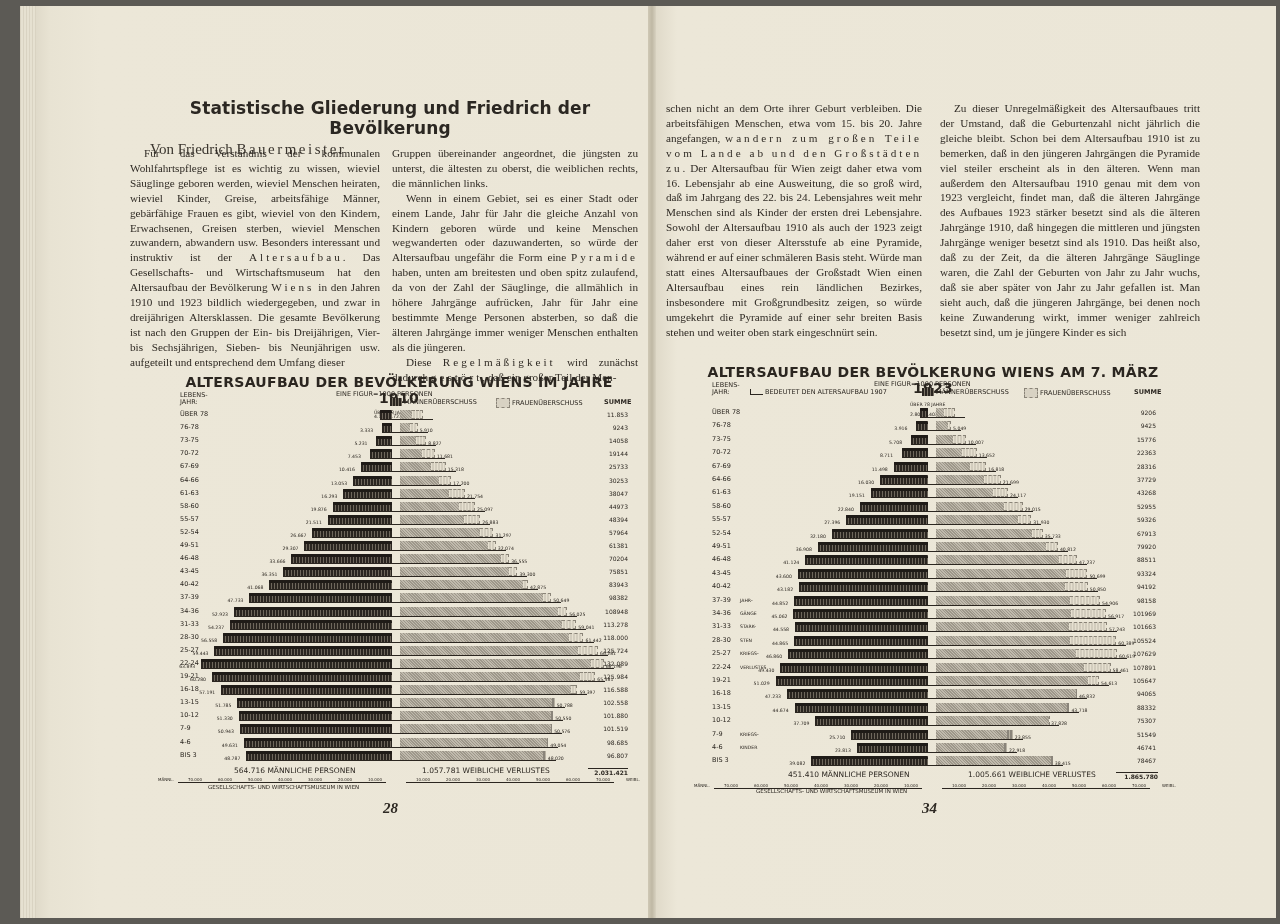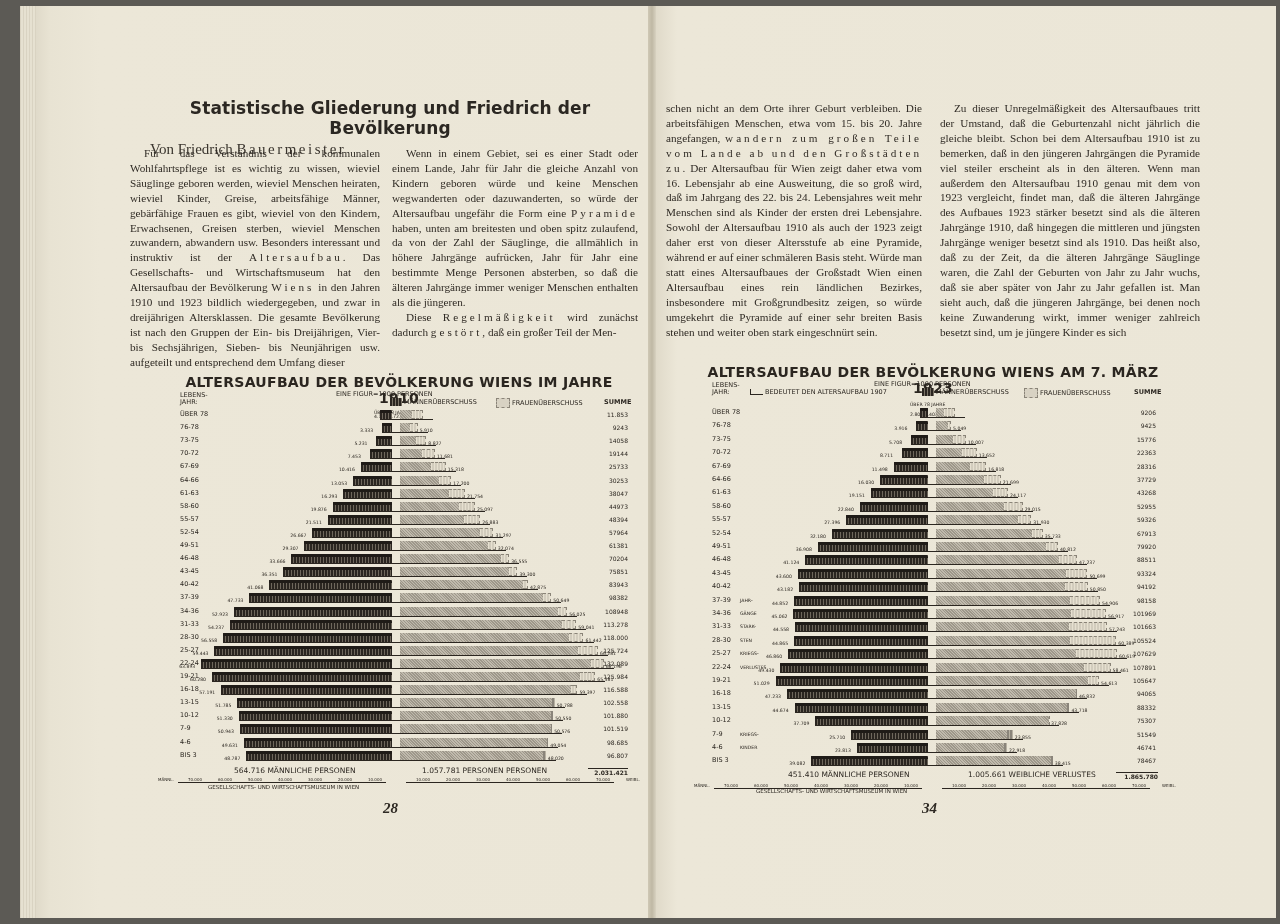--- a/index.html
+++ b/index.html
@@ -52,20 +52,21 @@
 <div class="byline">
   <span>Von Friedrich</span>
   <span class="sp">Bauermeister</span>
 </div>
 
 <div class="col" style="left:130px;top:146px;width:250px;">
   <p><span>Für das Verständnis der kommunalen Wohlfahrtspflege ist es wichtig zu wissen, wieviel Säuglinge geboren werden, wieviel Menschen heiraten, wieviel Kinder, Greise, arbeitsfähige Männer, gebärfähige Frauen es gibt, wieviel von den Kindern, Erwachsenen, Greisen sterben, wieviel Menschen zuwandern, abwandern usw. Besonders interessant und instruktiv ist der</span> <span class="sp">Altersaufbau</span><span>. Das Gesellschafts- und Wirtschaftsmuseum hat den Altersaufbau der Bevölkerung</span> <span class="sp">Wiens</span> <span>in den Jahren 1910 und 1923 bildlich wiedergegeben, und zwar in dreijährigen Altersklassen. Die gesamte Bevölkerung ist nach den Gruppen der Ein- bis Dreijährigen, Vier- bis Sechsjährigen, Sieben- bis Neunjährigen usw. aufgeteilt und entsprechend dem Umfang dieser</span></p>
 </div>
 
 <div class="col" style="left:392px;top:146px;width:246px;">
+  <p class="noindent">Gruppen übereinander angeordnet, die jüngsten zu unterst, die ältesten zu oberst, die weiblichen rechts, die männlichen links.</p>
   <p><span>Wenn in einem Gebiet, sei es einer Stadt oder einem Lande, Jahr für Jahr die gleiche Anzahl von Kindern geboren würde und keine Menschen wegwanderten oder dazuwanderten, so würde der Altersaufbau ungefähr die Form eine</span> <span class="sp">Pyramide</span> <span>haben, unten am breitesten und oben spitz zulaufend, da von der Zahl der Säuglinge, die allmählich in höhere Jahrgänge aufrücken, Jahr für Jahr eine bestimmte Menge Personen absterben, so daß die älteren Jahrgänge immer weniger Menschen enthalten als die jüngeren.</span></p>
   <p><span>Diese</span> <span class="sp">Regelmäßigkeit</span> <span>wird zunächst dadurch</span> <span class="sp">gestört</span><span>, daß ein großer Teil der Men-</span></p>
 </div>
 
 <div class="col" style="left:666px;top:101px;width:256px;">
   <p class="noindent"><span>schen nicht an dem Orte ihrer Geburt verbleiben. Die arbeitsfähigen Menschen, etwa vom 15. bis 20. Jahre angefangen,</span> <span class="sp">wandern zum großen Teile vom Lande ab und den Großstädten zu</span><span>. Der Altersaufbau für Wien zeigt daher etwa vom 16. Lebensjahr ab eine Ausweitung, die so groß wird, daß im Jahrgang des 22. bis 24. Lebensjahres weit mehr Menschen sind als Kinder der ersten drei Lebensjahre. Sowohl der Altersaufbau 1910 als auch der 1923 zeigt daher erst von dieser Altersstufe ab eine Pyramide, während er auf einer schmäleren Basis steht. Würde man statt eines Altersaufbaues der Großstadt Wien einen Altersaufbau eines rein ländlichen Bezirkes, insbesondere mit Großgrundbesitz zeigen, so würde umgekehrt die Pyramide auf einer sehr breiten Basis stehen und weiter oben stark eingeschnürt sein.</span></p>
 </div>
 
 <div class="col" style="left:940px;top:101px;width:260px;">
   <p>Zu dieser Unregelmäßigkeit des Altersaufbaues tritt der Umstand, daß die Geburtenzahl nicht jährlich die gleiche bleibt. Schon bei dem Altersaufbau 1910 ist zu bemerken, daß in den jüngeren Jahrgängen die Pyramide viel steiler erscheint als in den älteren. Wenn man außerdem den Altersaufbau 1910 genau mit dem von 1923 vergleicht, findet man, daß die älteren Jahrgänge des Aufbaues 1923 stärker besetzt sind als die älteren Jahrgänge 1910, daß hingegen die mittleren und jüngsten Jahrgänge weniger besetzt sind als 1910. Das heißt also, daß zu der Zeit, da die älteren Jahrgänge Säuglinge waren, die Zahl der Geburten von Jahr zu Jahr wuchs, daß sie aber später von Jahr zu Jahr gefallen ist. Man sieht auch, daß die jüngeren Jahrgänge, bei denen noch keine Zuwanderung wirkt, immer weniger zahlreich besetzt sind, um je jüngere Kinder es sich</p>
@@ -290,21 +291,21 @@
       <div class="row-label" style="left: 12px; top: 378.6px;">BIS 3</div>
       <div class="bar-m" style="left: 78.2895px; width: 145.711px; top: 378.6px;"></div>
       <div class="bar-f" style="left: 232px; width: 143.42px; top: 378.6px;"></div>
       <div class="bar-xm" style="left: 375.42px; width: 2.29077px; top: 378.6px;"></div>
       <div class="baseline" style="left: 78.2895px; width: 309.421px; top: 387.6px;"></div>
       <div class="val" style="left: 56.2895px; top: 383.6px;">48.787</div>
       <div class="val" style="left: 379.711px; top: 383.6px;">48.020</div>
       <div class="sum" style="left: 420px; width: 40px; top: 379.6px;">96.807</div>
     </div>
   <div class="tot" style="left:66px;top:394px;">564.716 MÄNNLICHE PERSONEN</div>
-  <div class="tot" style="left:254px;top:394px;">1.057.781 PERSONEN PERSONEN</div>
+  <div class="tot" style="left:254px;top:394px;">1.057.781 WEIBLICHE VERLUSTES</div>
   <div class="sum" style="left:420px;top:396px;width:40px;font-weight:bold;border-top:1px solid #2b2620;">2.031.421</div>
   <div class="axis">
       <div class="axisline" style="left: 10px; width: 208px; top: 409.7px;"></div>
       <div class="axisline" style="left: 238px; width: 208px; top: 409.7px;"></div>
       <div class="tick" style="left: -10px; top: 404.7px;">MÄNNL.</div>
       <div class="tick" style="left: 20px; top: 404.7px;">70.000</div>
       <div class="tick" style="left: 50px; top: 404.7px;">60.000</div>
       <div class="tick" style="left: 80px; top: 404.7px;">50.000</div>
       <div class="tick" style="left: 110px; top: 404.7px;">40.000</div>
       <div class="tick" style="left: 140px; top: 404.7px;">30.000</div>

